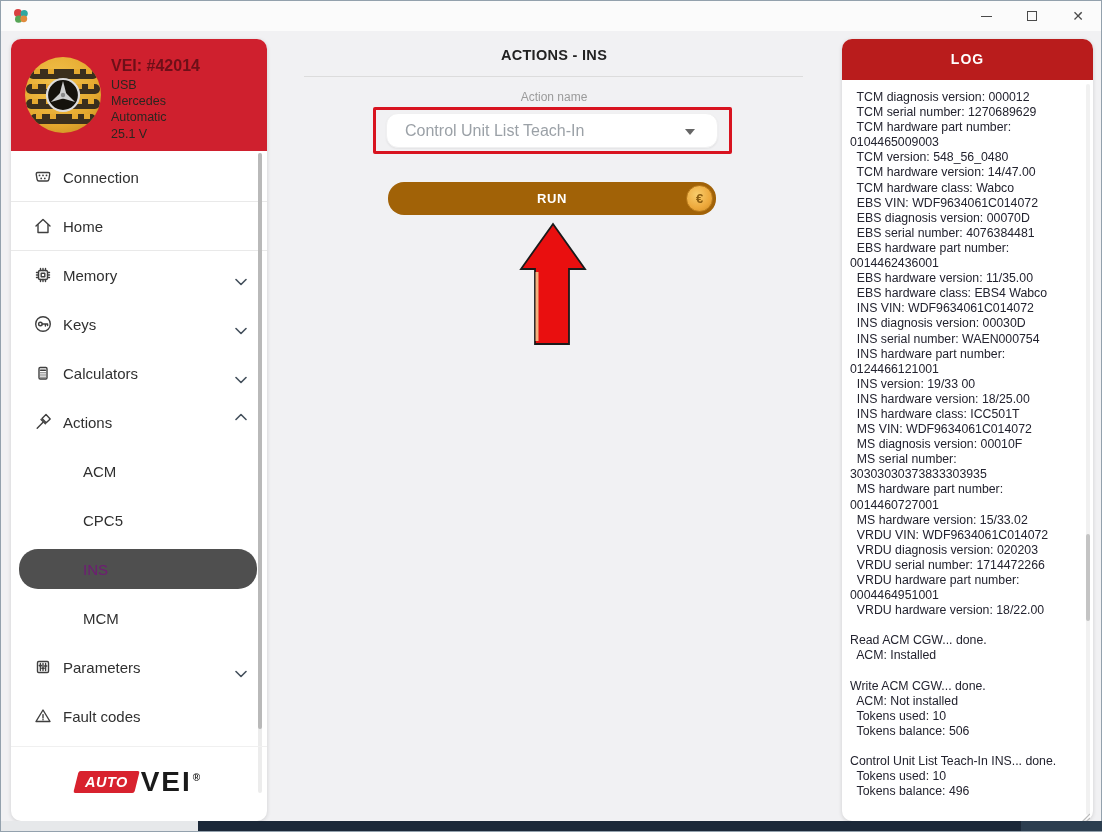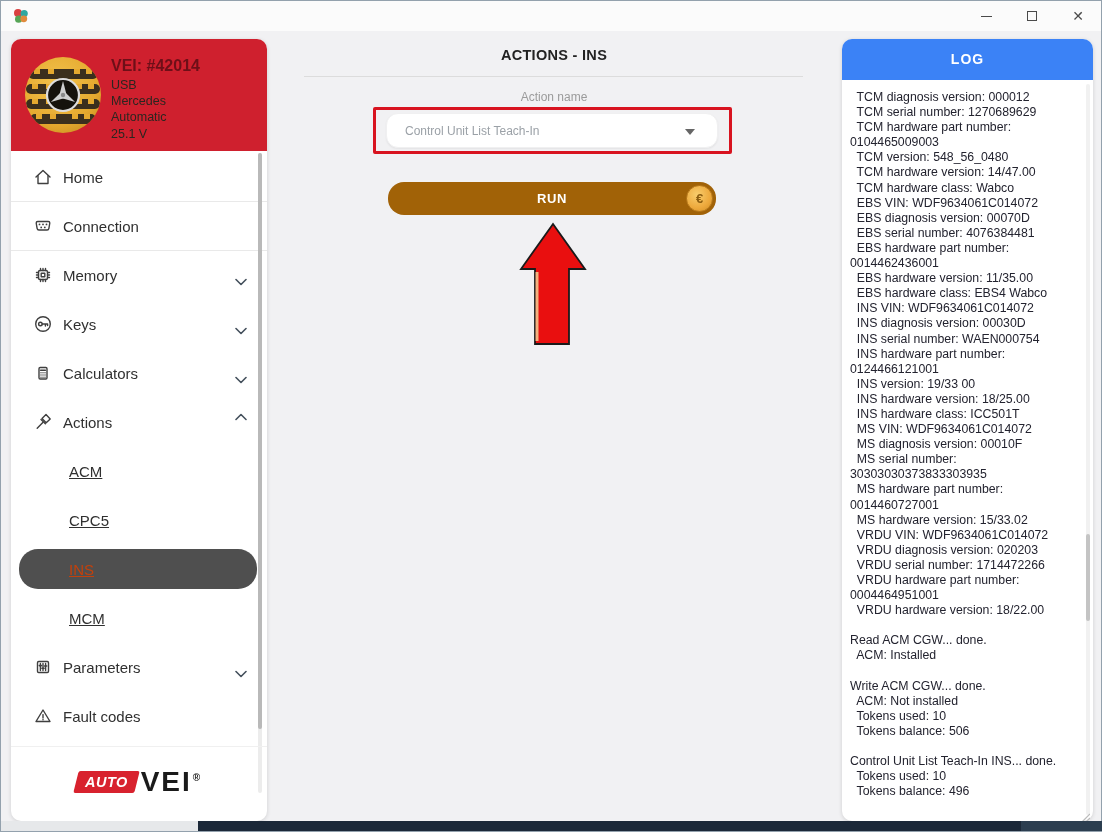--- a/index.html
+++ b/index.html
@@ -33,24 +33,24 @@
   .dev-line { font-size:12.5px; line-height:16.2px; color:#2b2620; }
 
   .menu { position:absolute; left:0; top:114px; width:256px; }
   .mrow { position:relative; height:49px; display:flex; align-items:center; }
   .mrow.divider { border-bottom:1px solid #e9e9e9; }
   .micon { position:absolute; left:22px; top:14px; width:20px; height:20px; }
   .mlabel { position:absolute; left:52px; font-size:15px; color:#303030; }
   .chev { position:absolute; left:224px; top:21px; width:12px; height:8px; }
   .chev.up { transform:rotate(180deg); }
   .subrow { position:relative; height:49px; display:flex; align-items:center; }
-  .sublabel { position:absolute; left:58px; font-size:15px; color:#303030;text-decoration:underline; }
+  .sublabel { position:absolute; left:72px; font-size:15px; color:#303030; }
   .subrow.selected .pill { position:absolute; left:8px; right:10px; top:4px; bottom:5px;
                            background:#4f4f4f; border-radius:19px; }
-  .subrow.selected .sublabel { color:#c2410c; z-index:1; }
+  .subrow.selected .sublabel { color:#701a75; z-index:1; }
 
   .side-scroll-track { position:absolute; right:5px; top:114px; width:4px; height:640px;
                        background:#ececec; border-radius:2px; }
   .side-scroll-thumb { position:absolute; right:5px; top:114px; width:4px; height:576px;
                        background:#b9b9b9; border-radius:2px; }
 
   .logo-divider { position:absolute; left:0; top:707px; width:256px; height:1px; background:#f0f0f0; }
   .brand { position:absolute; left:0; top:722px; width:256px; height:42px;
            display:flex; align-items:center; justify-content:center; }
   .brand-auto { background:#d8222e; color:#fff; font-style:italic; font-weight:900;
@@ -65,21 +65,21 @@
   .main-title { position:absolute; left:296px; top:46px; width:514px; text-align:center;
                 font-size:14.5px; font-weight:700; color:#222; letter-spacing:.3px; }
   .main-divider { position:absolute; left:303px; top:75px; width:499px; height:1px; background:#dcdcdc; }
   .action-label { position:absolute; left:296px; top:89px; width:514px; text-align:center;
                   font-size:12px; color:#9b9b9b; }
   .highlight-box { position:absolute; left:372px; top:106px; width:359px; height:47px;
                    border:3px solid #d8131f; border-radius:2px; }
   .dropdown { position:absolute; left:385px; top:112px; width:332px; height:35px;
               background:#fff; border-radius:12px; border:1px solid #f0f0f1;
               box-shadow:0 1px 2px rgba(0,0,0,.06); display:flex; align-items:center; }
-  .dropdown-value { margin-left:18px; font-size:12px; color:#9ba1a7; }
+  .dropdown-value { margin-left:18px; font-size:16px; color:#9ba1a7; }
   .dropdown-caret { position:absolute; right:22px; top:15px; width:0; height:0;
                     border-left:5.5px solid transparent; border-right:5.5px solid transparent;
                     border-top:6px solid #666; }
   .run-btn { position:absolute; left:387px; top:181px; width:328px; height:33px;
              background:#4d4d4d; border:none; border-radius:16px; cursor:pointer; }
   .run-label { position:absolute; left:0; top:0; width:100%; height:33px; line-height:33px;
                text-align:center; color:#fff; font-size:13px; font-weight:700;
                letter-spacing:.6px; font-family:"Liberation Sans", sans-serif; }
   .coin { position:absolute; right:3px; top:3px; width:27px; height:27px; border-radius:50%;
           background:radial-gradient(circle at 40% 35%, #f8cd6d, #eda93c 60%, #d18c22);
@@ -190,37 +190,37 @@
             <div class="dev-line">Mercedes</div>
             <div class="dev-line">Automatic</div>
             <div class="dev-line">25.1 V</div>
           </div>
       </div>
     </div>
 
     <div class="menu" id="menu">
         <div class="mrow divider">
           <span class="micon"><svg width="20" height="20" viewBox="0 0 20 20" fill="none" stroke="#3f3f3f" stroke-width="1.4" stroke-linecap="round" stroke-linejoin="round">
-              <path d="M3 10 L10 3.5 L17 10"></path>
-              <path d="M5 8.6 V16.5 H15 V8.6"></path>
-            </svg></span>
-          <span class="mlabel">Home</span>
-        </div>
-        <div class="mrow divider">
-          <span class="micon"><svg width="20" height="20" viewBox="0 0 20 20" fill="none" stroke="#3f3f3f" stroke-width="1.4" stroke-linecap="round" stroke-linejoin="round">
               <path d="M3.2 7 Q3.2 5.5 4.7 5.5 H15.3 Q16.8 5.5 16.8 7 L15.9 12.4 Q15.6 14 14.1 14 H5.9 Q4.4 14 4.1 12.4 Z"></path>
               <g fill="#3f3f3f" stroke="none">
                 <circle cx="6.5" cy="8.4" r=".9"></circle>
                 <circle cx="10" cy="8.4" r=".9"></circle>
                 <circle cx="13.5" cy="8.4" r=".9"></circle>
                 <circle cx="8.2" cy="11.4" r=".9"></circle>
                 <circle cx="11.8" cy="11.4" r=".9"></circle>
               </g>
             </svg></span>
           <span class="mlabel">Connection</span>
+        </div>
+        <div class="mrow divider">
+          <span class="micon"><svg width="20" height="20" viewBox="0 0 20 20" fill="none" stroke="#3f3f3f" stroke-width="1.4" stroke-linecap="round" stroke-linejoin="round">
+              <path d="M3 10 L10 3.5 L17 10"></path>
+              <path d="M5 8.6 V16.5 H15 V8.6"></path>
+            </svg></span>
+          <span class="mlabel">Home</span>
         </div>
         <div class="mrow">
           <span class="micon"><svg width="20" height="20" viewBox="0 0 20 20" fill="none" stroke="#3f3f3f" stroke-width="1.4" stroke-linecap="round" stroke-linejoin="round">
               <rect x="5.5" y="5.5" width="9" height="9" rx="1.5"></rect>
               <rect x="8.2" y="8.2" width="3.6" height="3.6"></rect>
               <path d="M7.5 5.5 V3.5 M10 5.5 V3.5 M12.5 5.5 V3.5 M7.5 16.5 V14.5 M10 16.5 V14.5 M12.5 16.5 V14.5 M5.5 7.5 H3.5 M5.5 10 H3.5 M5.5 12.5 H3.5 M16.5 7.5 H14.5 M16.5 10 H14.5 M16.5 12.5 H14.5"></path>
             </svg></span>
           <span class="mlabel">Memory</span>
           <span class="chev"><svg width="12" height="8" viewBox="0 0 12 8" fill="none">
               <polyline points="1,1.5 6,6.5 11,1.5" stroke="#44505c" stroke-width="1.6" stroke-linecap="round" stroke-linejoin="round"></polyline>
@@ -329,21 +329,21 @@
   </button>
 
   <span class="big-arrow">
     <svg width="68" height="124" viewBox="0 0 68 124">
       <polygon id="arrow-poly" points="34,2 66,47 50,47 50,122 16,122 16,47 2,47" fill="#e90f0f" stroke="#1a1a1a" stroke-width="1.8"></polygon>
       <path d="M18 50 V119" stroke="#f2b27e" stroke-width="3"></path>
     </svg>
   </span>
 
   <div class="card logpanel">
-    <div class="log-header" id="log-header" style="background: #3b82f6;">LOG</div>
+    <div class="log-header" id="log-header" style="background: #b91c1c;">LOG</div>
     <div class="log-body" id="log-body">
         <div class="log-line">  TCM diagnosis version: 000012</div>
         <div class="log-line">  TCM serial number: 1270689629</div>
         <div class="log-line">  TCM hardware part number:</div>
         <div class="log-line">0104465009003</div>
         <div class="log-line">  TCM version: 548_56_0480</div>
         <div class="log-line">  TCM hardware version: 14/47.00</div>
         <div class="log-line">  TCM hardware class: Wabco</div>
         <div class="log-line">  EBS VIN: WDF9634061C014072</div>
         <div class="log-line">  EBS diagnosis version: 00070D</div>

